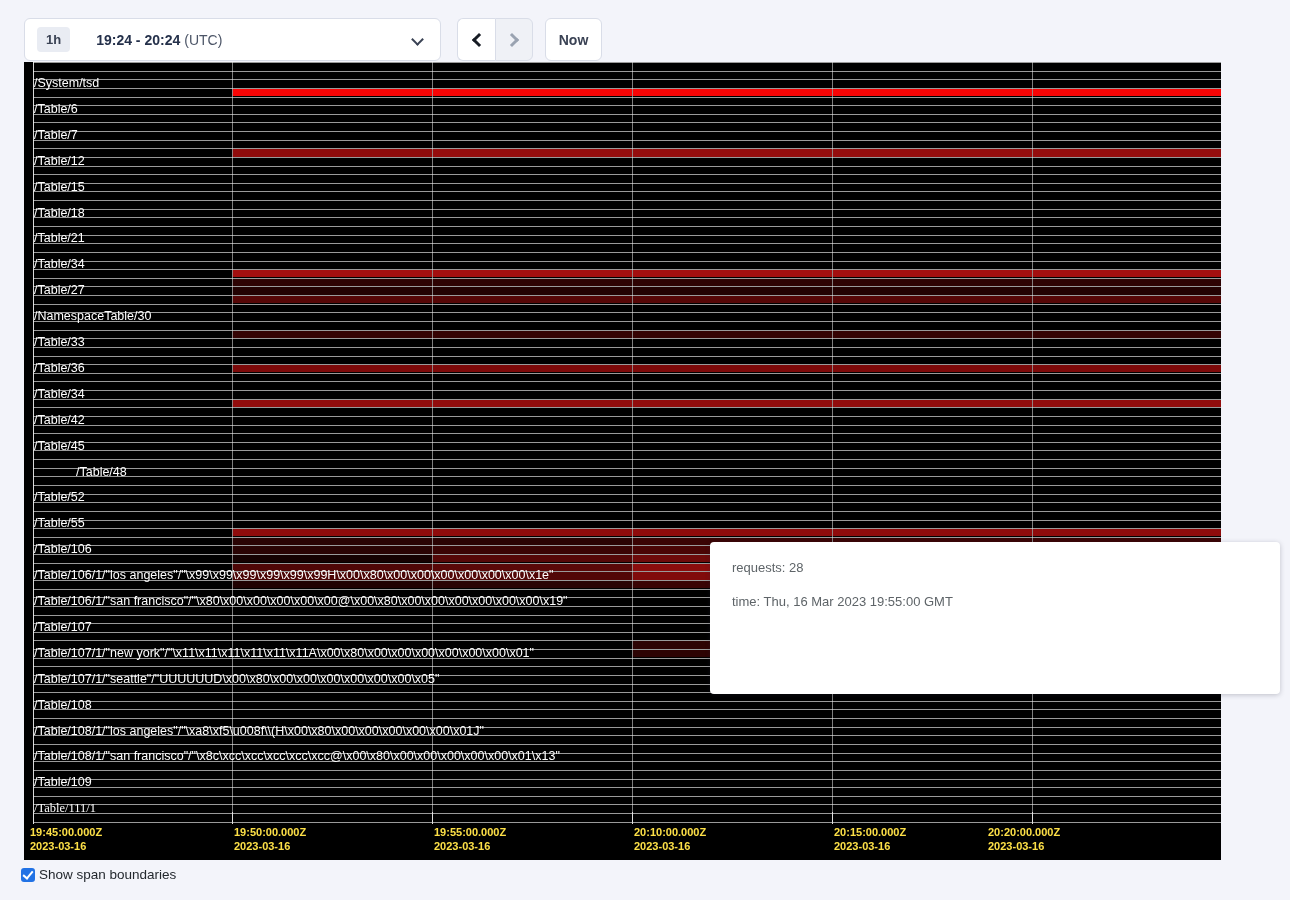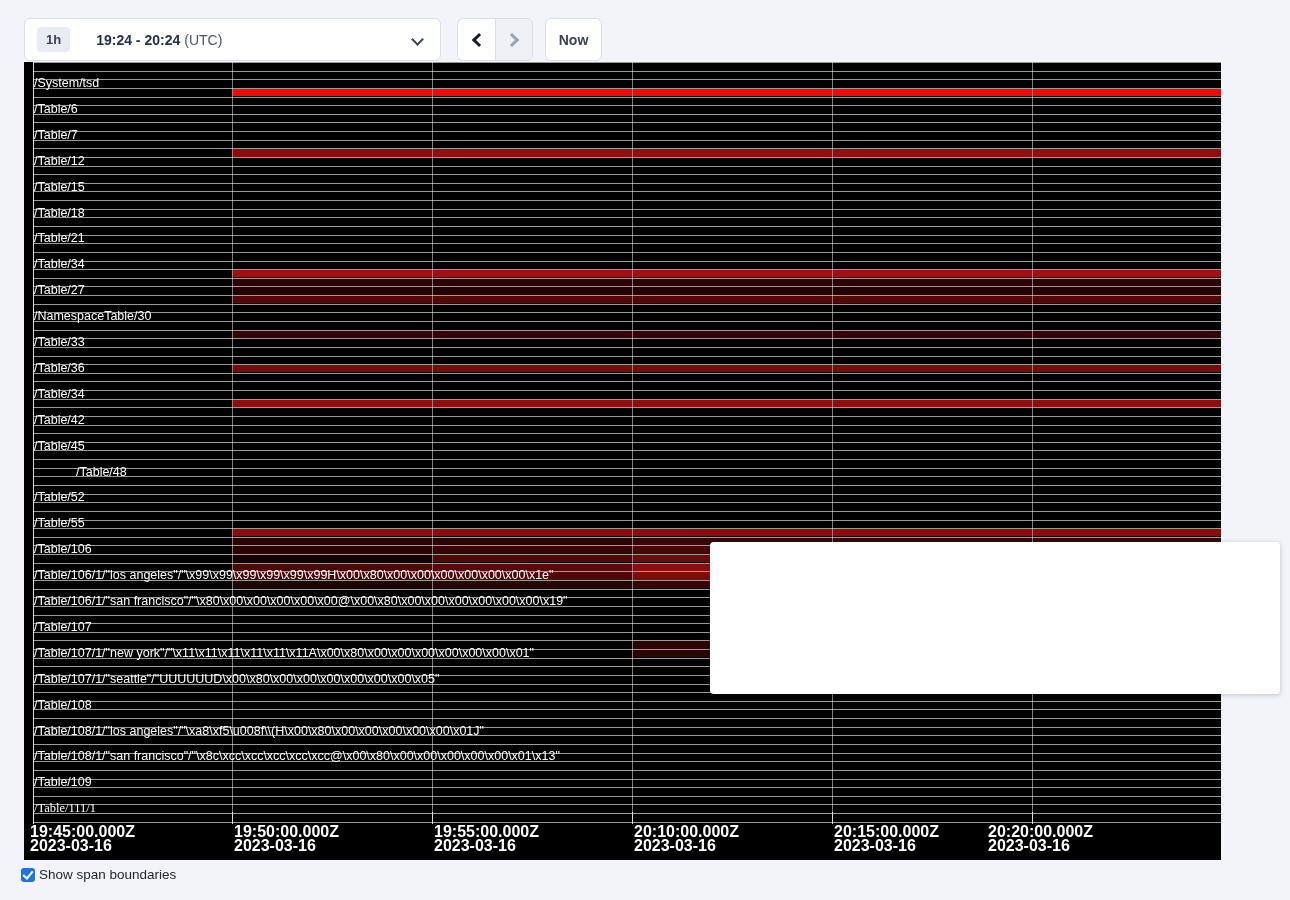--- a/index.html
+++ b/index.html
@@ -35,21 +35,21 @@
   
   .heatmap { position:absolute; left:24px; top:62px; width:1197px; height:798px;
     background:#000; }
   .hm-band { position:absolute; }
   .hm-hline { position:absolute; height:1px; background:rgba(234,234,234,0.66); }
   .hm-vline { position:absolute; width:1px; background:rgba(148,148,148,0.85); }
   .hm-edge  { position:absolute; width:1px; background:#d8d8d8; }
   .hm-label { position:absolute; color:#fff; font-size:12.5px; line-height:13px;
     white-space:nowrap; z-index:5; }
   .hm-tick { position:absolute; width:1px; height:12px; background:#e0e0e0; }
-  .hm-axis { position:absolute; color:#ffffff; font-size:16px; font-weight:600;
+  .hm-axis { position:absolute; color:#fde047; font-size:11px; font-weight:600;
     line-height:14px; white-space:nowrap; }
 
   
   .tooltip { position:absolute; left:710px; top:542px; width:570px; height:152px;
     background:#fff; border-radius:4px; box-shadow:0 1px 5px rgba(40,40,60,0.25);
     padding:9px 0 0 22px; z-index:20; }
   .tt-line { font-size:13px; color:#5e6468; line-height:34px; white-space:nowrap; }
 
   
   .cb-row { position:absolute; left:21px; top:867px; display:flex; align-items:center; }
@@ -304,18 +304,20 @@
     <div class="hm-axis" style="left: 410px; top: 762.7px;">19:55:00.000Z<div>2023-03-16</div></div>
     <div class="hm-tick" style="left: 608px; top: 749.7px;"></div>
     <div class="hm-axis" style="left: 610px; top: 762.7px;">20:10:00.000Z<div>2023-03-16</div></div>
     <div class="hm-tick" style="left: 808px; top: 749.7px;"></div>
     <div class="hm-axis" style="left: 810px; top: 762.7px;">20:15:00.000Z<div>2023-03-16</div></div>
     <div class="hm-tick" style="left: 1008px; top: 749.7px;"></div>
     <div class="hm-axis" style="left: 964px; top: 762.7px;">20:20:00.000Z<div>2023-03-16</div></div>
   </div>
 
 <div class="tooltip">
+  <div class="tt-line">requests: 28</div>
+  <div class="tt-line">time: Thu, 16 Mar 2023 19:55:00 GMT</div>
 </div>
 
 <div class="cb-row">
   <div class="checkbox"></div>
   <span class="cb-label">Show span boundaries</span>
 </div>
 
 </body></html>

